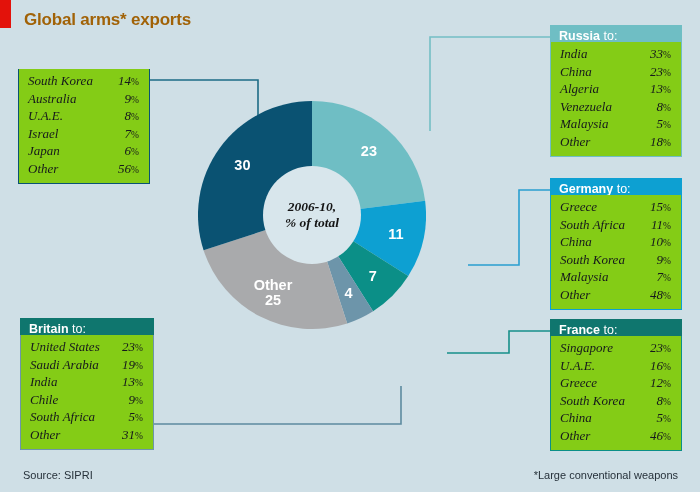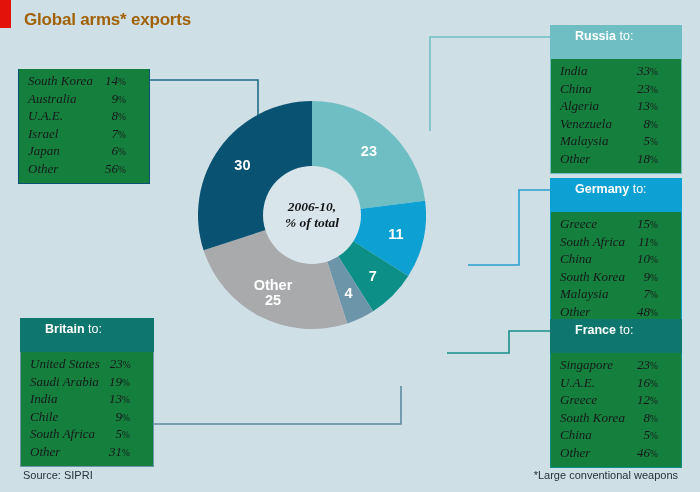--- a/index.html
+++ b/index.html
@@ -68,37 +68,37 @@
     fill: #141414;
     text-anchor: middle;
   }
 
   
   .box {
     position: absolute;
     box-sizing: border-box;
   }
   .box-head {
-    height: 34px;
+    height: 17px;
     line-height: 23px;
-    padding: 0 25px;
+    padding: 0 9px;
     color: #ffffff;
     font-size: 12.5px;
     white-space: nowrap;
     overflow: hidden;
   }
   .box-head .country {
     font-weight: bold;
   }
   .box-head .to {
     font-weight: normal;
   }
   .box-body {
-    background: #15803d;
-    padding: 4px 23px 5px 9px;
+    background: #84cc16;
+    padding: 4px 10px 5px 9px;
     border: 1px solid;
     border-top: none;
     box-sizing: border-box;
   }
   .row {
     display: flex;
     justify-content: space-between;
     align-items: baseline;
     font-family: "Liberation Serif", serif;
     font-style: italic;

